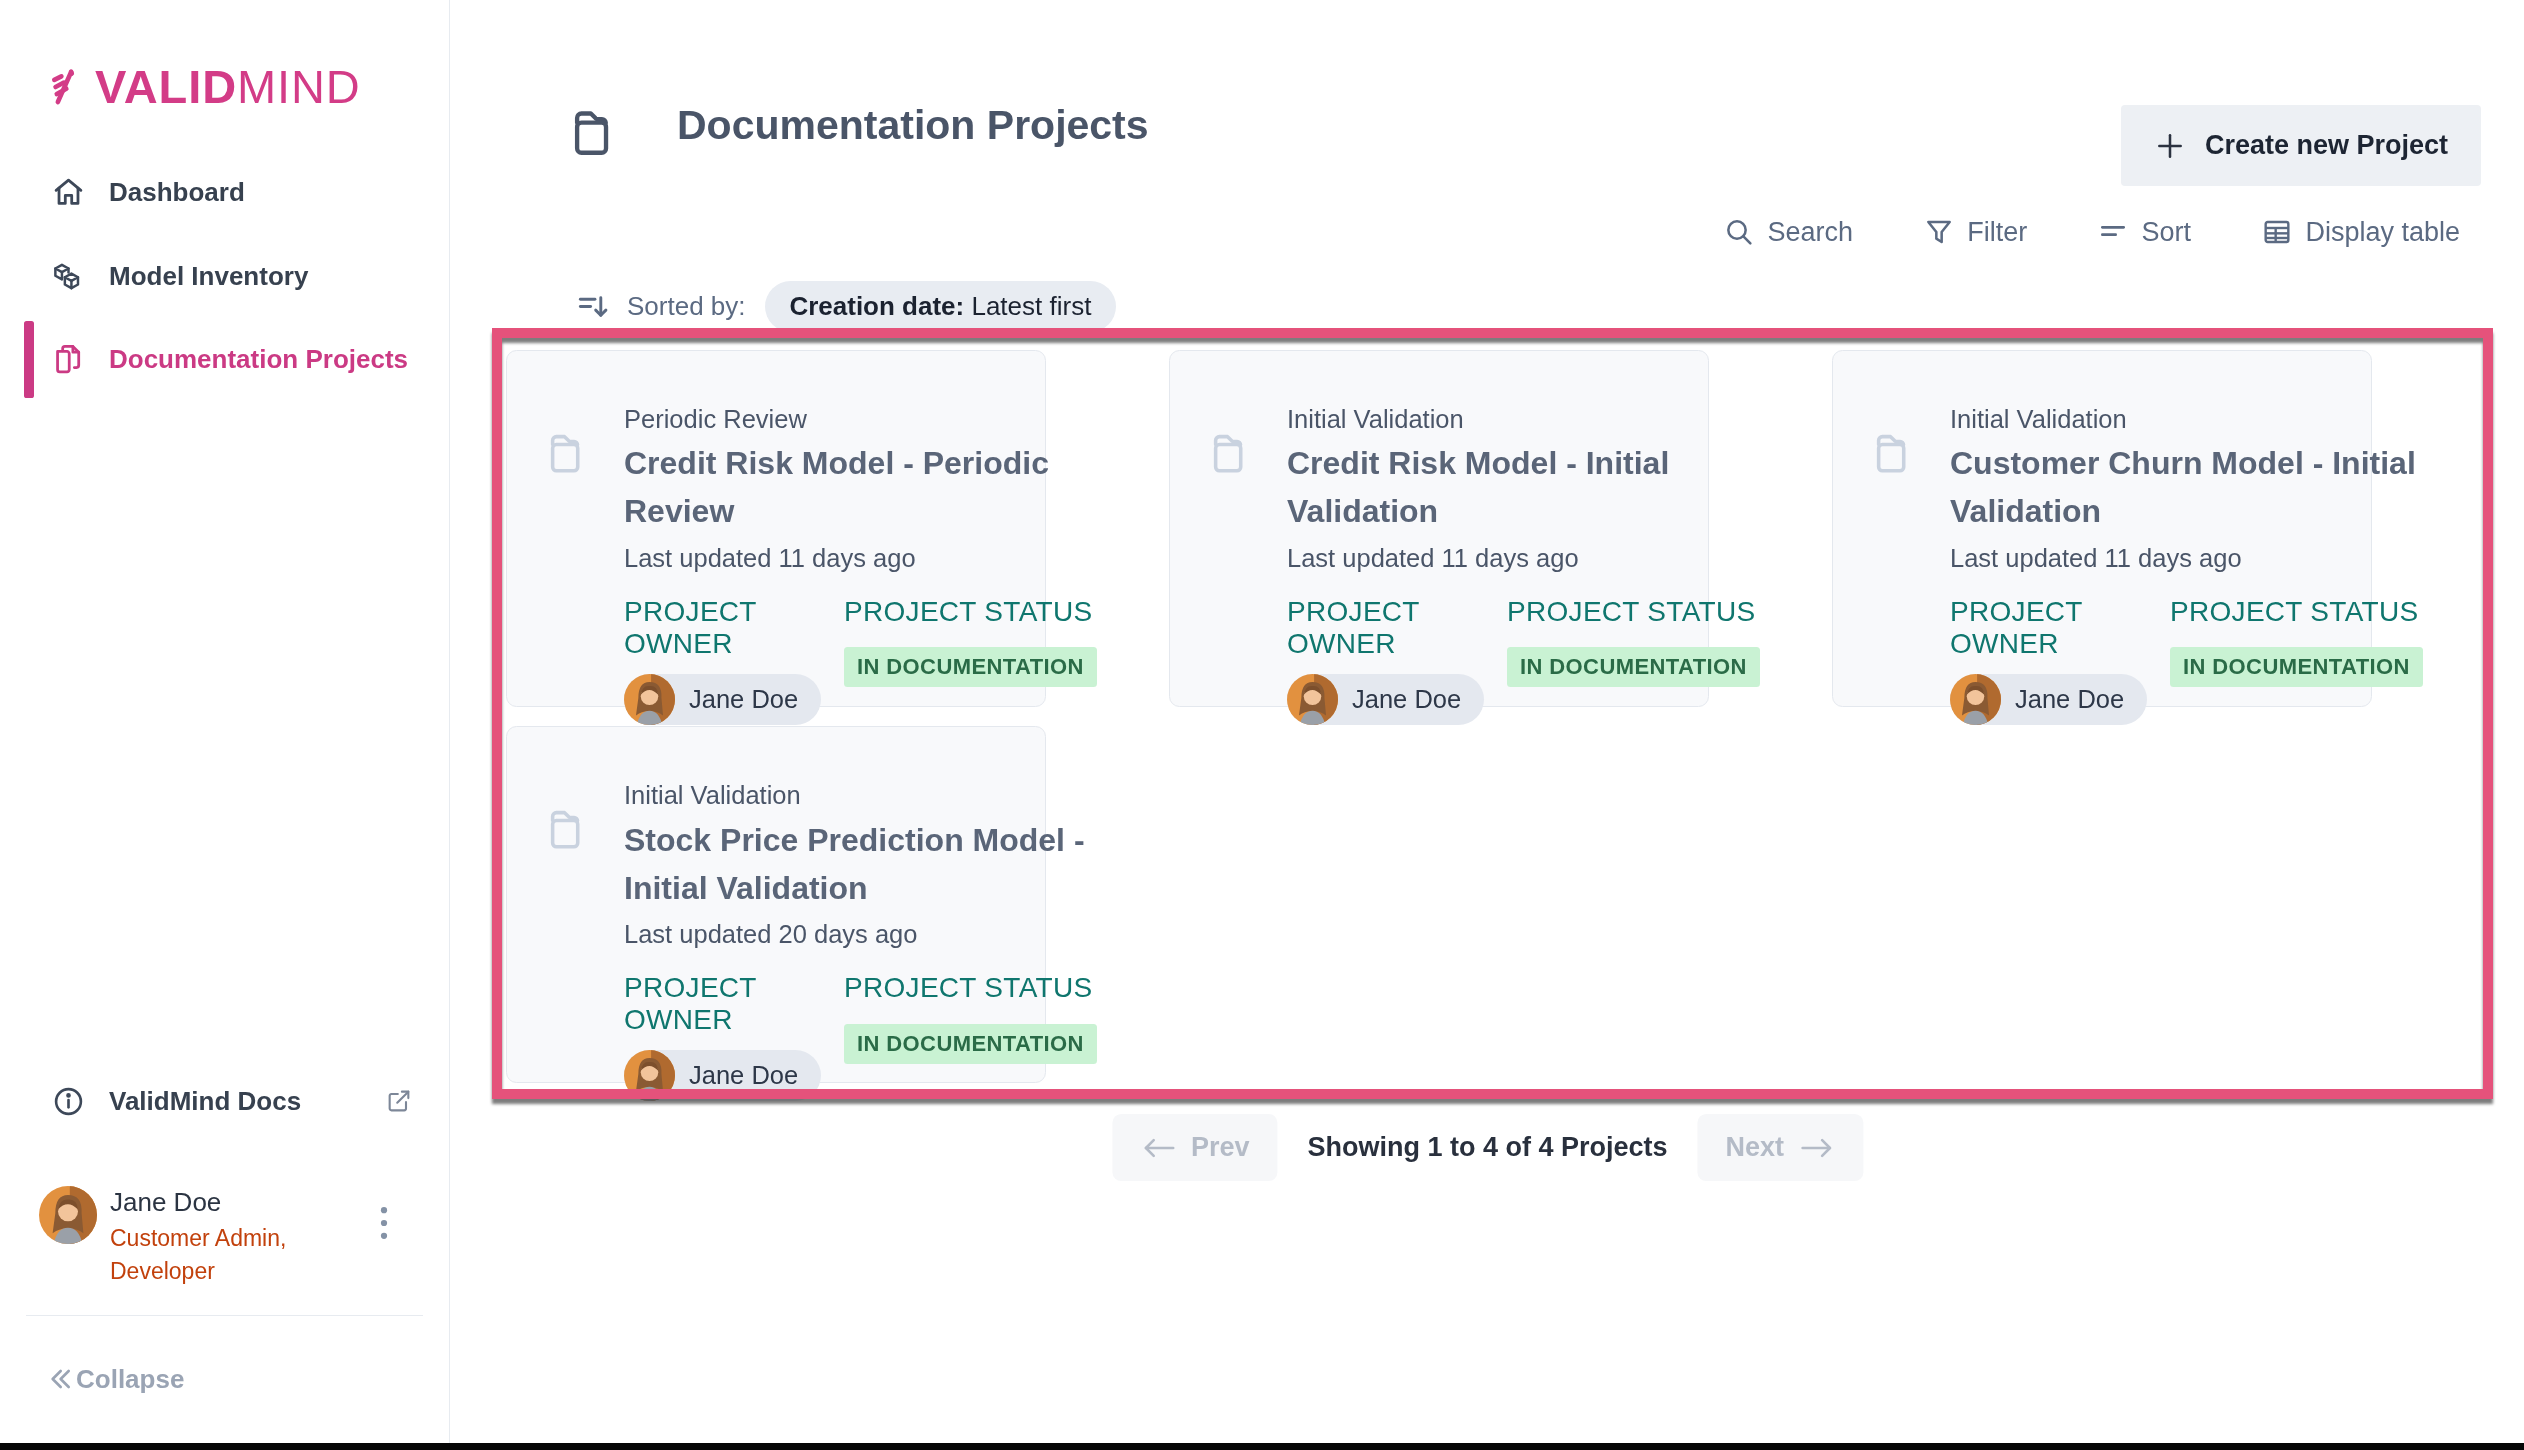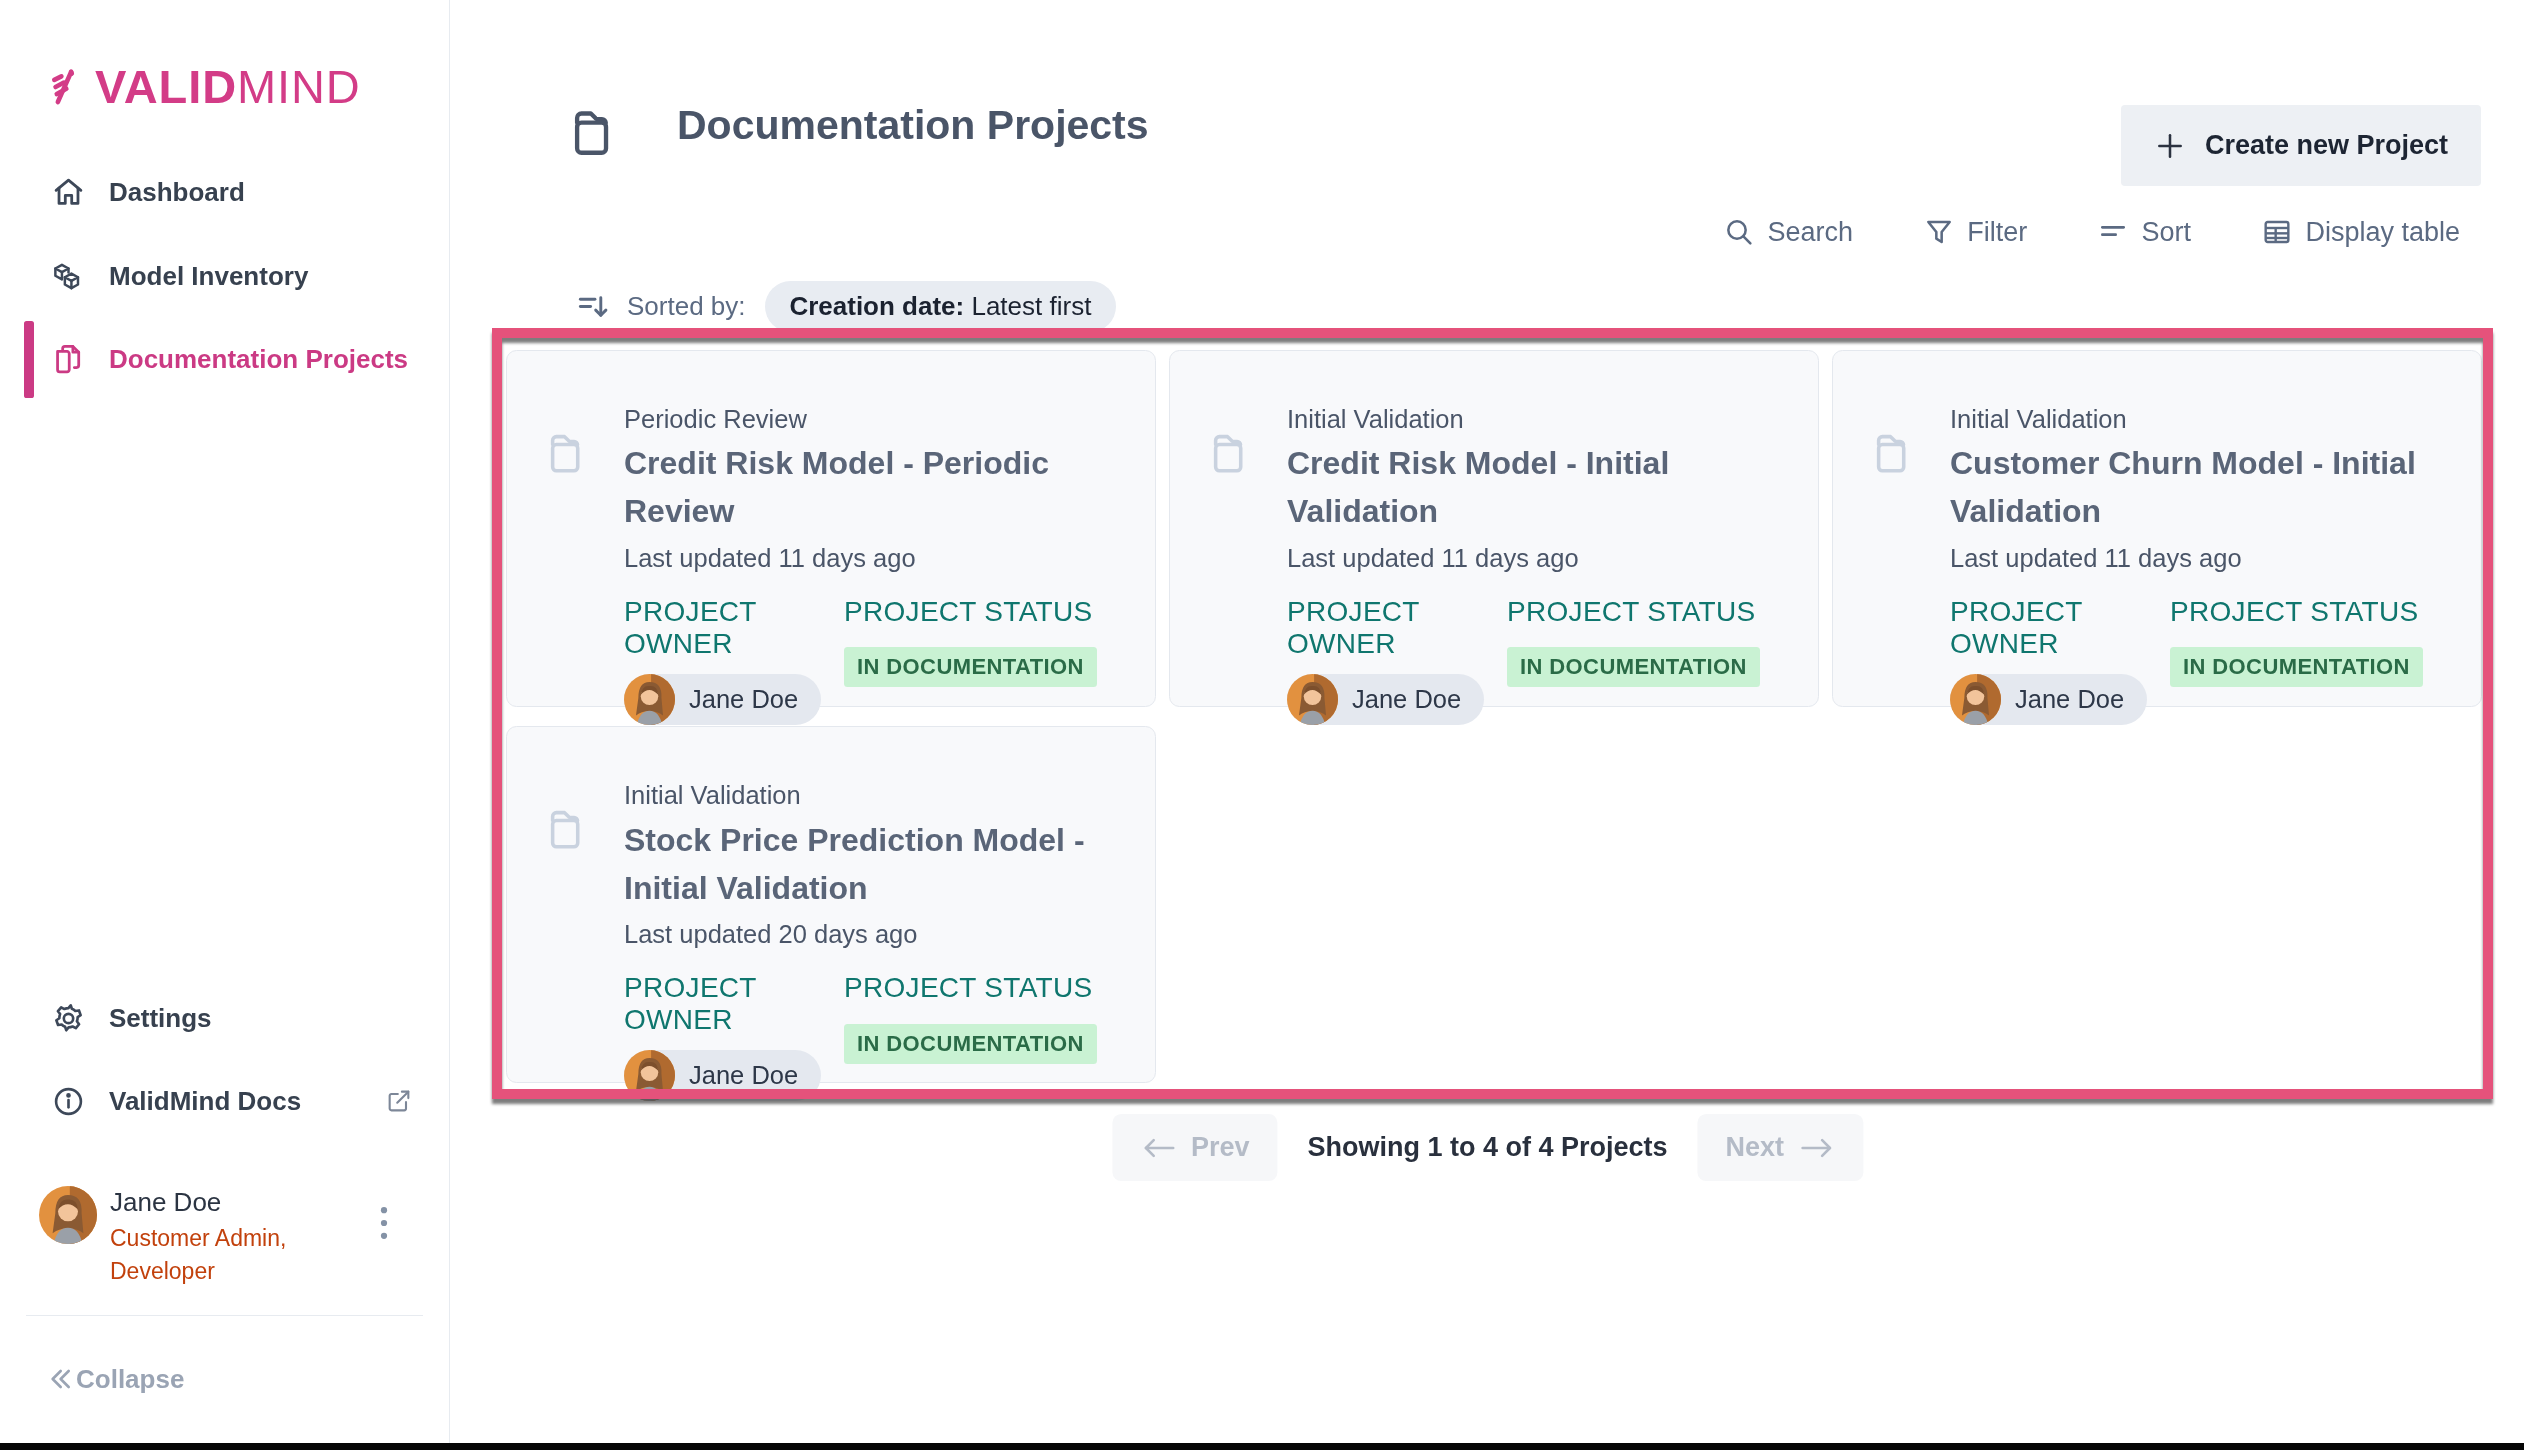--- a/index.html
+++ b/index.html
@@ -45,21 +45,21 @@
   .sorted-row { left:126px; top:281px; display:flex; align-items:center; }
   .sorted-label { font-size:26px; color:#5b6a82; margin-left:16px; }
   .sorted-chip { margin-left:19.3px; background:#e8ecf2; border-radius:877px; height:51px;
                  display:flex; align-items:center; padding:0 24.6px; font-size:26px; color:#1b2230;
                  cursor:pointer; white-space:pre; }
   .chip-bold { font-weight:700; }
 
   
   .grid { left:56px; top:350px; display:grid; grid-template-columns:repeat(3,650px);
           column-gap:13px; row-gap:19.3px; }
-  .card { width:650px; height:357px; background:#f8f9fb; border:1.8px solid #e4e8ee;
+  .card { width:540px; height:357px; background:#f8f9fb; border:1.8px solid #e4e8ee;
           border-radius:10.5px; padding:54px 35px 17px 40px; display:flex; gap:26px; cursor:pointer; }
   .card-folder { margin-top:26px; flex:0 0 auto; }
   .card-kicker { font-size:25.5px; color:#4a5568; }
   .card-title { font-size:32px; line-height:48px; font-weight:600; color:#5a6578;
                 max-width:470px; margin-top:5.3px; }
   .card-updated { font-size:25.5px; color:#4a5568; margin-top:8.8px; }
   .card-meta { margin-top:23px; display:grid; grid-template-columns:220px auto; }
   .meta-label { font-size:28px; font-weight:400; color:#0f766e; letter-spacing:0.3px; }
   .owner-pill { margin-top:14px; display:inline-flex; align-items:center; gap:14px;
                 background:#e4e8ef; border-radius:877px; height:51px; padding-right:23px; width:max-content; }
@@ -147,29 +147,20 @@
       <span class="nav-icon">
         <svg width="35" height="35" viewBox="0 0 24 24" fill="none" stroke="#cb3a84" stroke-width="1.9" stroke-linejoin="round" stroke-linecap="round">
           <path d="M8 6 V4.5 A1.5 1.5 0 0 1 9.5 3 H15 L19 7 V16 A1.5 1.5 0 0 1 17.5 17.5 H16"></path>
           <path d="M15 3 V7 H19"></path>
           <path d="M4.5 6.5 H11 A1.5 1.5 0 0 1 12.5 8 V19 A1.5 1.5 0 0 1 11 20.5 H6 A1.5 1.5 0 0 1 4.5 19 Z"></path>
         </svg>
       </span>
       <span class="nav-label">Documentation Projects</span>
     </div>
 
-    <div class="nav-item abs" style="top:991px;">
-      <span class="nav-icon">
-        <svg width="35" height="35" viewBox="0 0 24 24" fill="none" stroke="#3d4859" stroke-width="1.8" stroke-linecap="round" stroke-linejoin="round">
-          <circle cx="12" cy="12" r="3.2"></circle>
-          <path d="M12 2.8 L13.2 5 A7.2 7.2 0 0 1 15.8 6.1 L18.2 5.3 L19.9 8.3 L18.1 10 A7.2 7.2 0 0 1 18.1 12.9 L19.9 14.6 L18.2 17.6 L15.8 16.9 A7.2 7.2 0 0 1 13.2 18 L12 20.2 L10.8 18 A7.2 7.2 0 0 1 8.2 16.9 L5.8 17.6 L4.1 14.6 L5.9 12.9 A7.2 7.2 0 0 1 5.9 10 L4.1 8.3 L5.8 5.3 L8.2 6.1 A7.2 7.2 0 0 1 10.8 5 Z" transform="rotate(10 12 11.5)"></path>
-        </svg>
-      </span>
-      <span class="nav-label">Settings</span>
-    </div>
 
     <div class="nav-item abs" style="top:1074px;">
       <span class="nav-icon">
         <svg width="35" height="35" viewBox="0 0 24 24" fill="none" stroke="#3d4859" stroke-width="1.8" stroke-linecap="round">
           <circle cx="12" cy="12" r="8.5"></circle>
           <line x1="12" y1="11" x2="12" y2="16"></line>
           <circle cx="12" cy="7.8" r="0.7" fill="#3d4859"></circle>
         </svg>
       </span>
       <span class="nav-label">ValidMind Docs</span>

